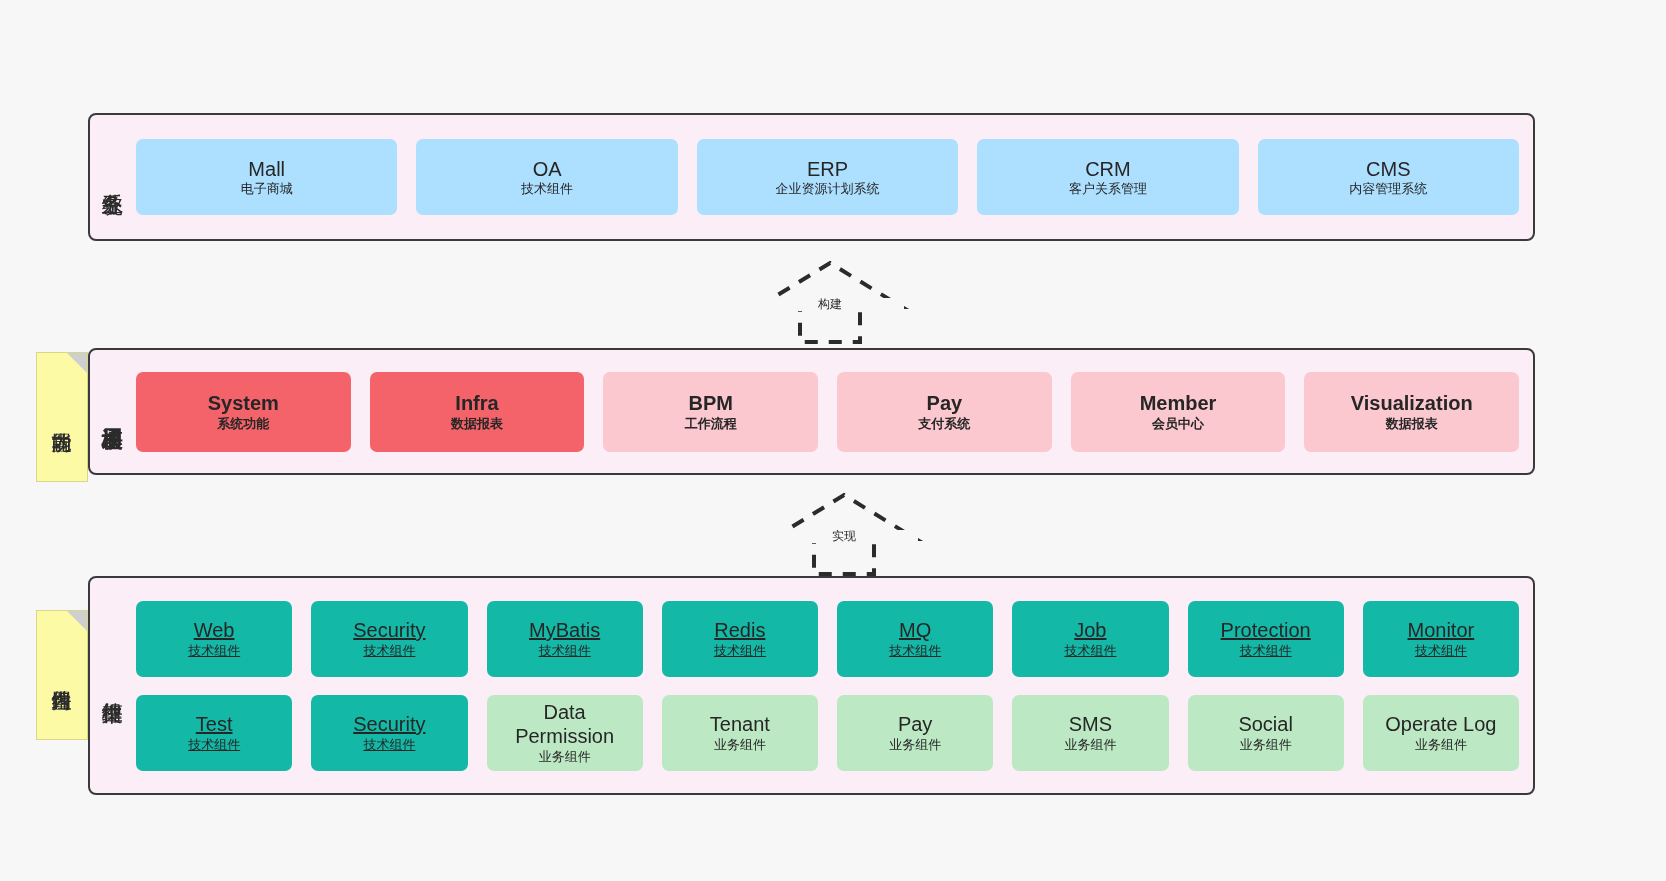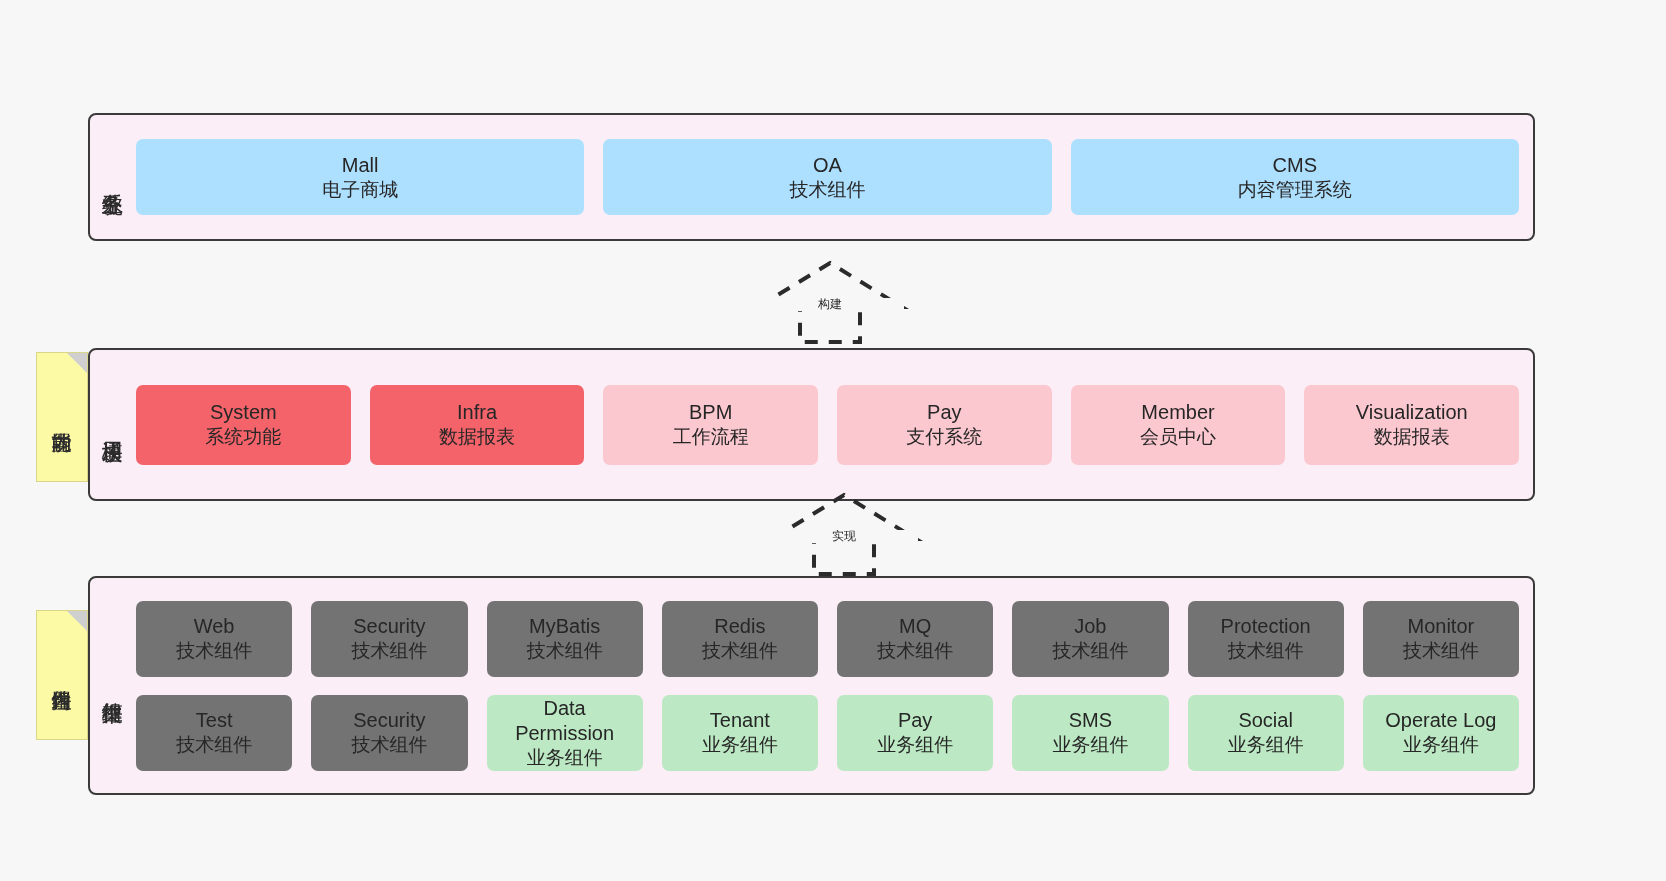--- a/index.html
+++ b/index.html
@@ -59,36 +59,36 @@
     display: flex;
     flex-direction: column;
     align-items: center;
     justify-content: center;
     text-align: center;
     line-height: 1.24;
     color: #262626;
     padding: 4px 6px;
   }
   .cell .ttl { font-size: 20px; }
-  .cell .sub { font-size: 19px; }
+  .cell .sub { font-size: 13px; }
 
   
   #layer-business { left: 88px; top: 113px; width: 1447px; height: 128px; }
   #layer-business .cell { height: 76px; background: #addfff; }
 
   
-  #layer-modules { left: 88px; top: 348px; width: 1447px; height: 153px; }
+  #layer-modules { left: 88px; top: 348px; width: 1447px; height: 127px; font-weight: bold; }
   #layer-modules .cell { height: 80px; }
   .m-strong { background: #f4636a; }
   .m-soft   { background: #fcc8d0; }
 
   
   #layer-framework { left: 88px; top: 576px; width: 1447px; height: 219px; }
   #layer-framework .cell { height: 76px; }
-  .f-tech { background: #737373; }
+  .f-tech { background: #14b8a6; text-decoration: underline; }
   .f-biz  { background: #bce9c4; }
 
   
   .note {
     position: absolute;
     width: 52px;
     background: #fdfaa6;
     border: 1px solid #d9d68c;
     display: flex;
     align-items: center;
@@ -148,20 +148,28 @@
       <div class="row">
         <div class="cell">
           <span class="ttl">Mall</span>
           <span class="sub">电子商城</span>
         </div>
         <div class="cell">
           <span class="ttl">OA</span>
           <span class="sub">技术组件</span>
         </div>
         <div class="cell">
+          <span class="ttl">ERP</span>
+          <span class="sub">企业资源计划系统</span>
+        </div>
+        <div class="cell">
+          <span class="ttl">CRM</span>
+          <span class="sub">客户关系管理</span>
+        </div>
+        <div class="cell">
           <span class="ttl">CMS</span>
           <span class="sub">内容管理系统</span>
         </div>
       </div>
     </div>
   </div>
 
   <div class="uparrow" id="arrow-build">
     <svg width="148" height="84" viewBox="0 0 148 84">
       <path d="M 2 47 L 74 3 L 146 47 L 104 47 L 104 82 L 44 82 L 44 47 Z" fill="none" stroke="#2b2b2b" stroke-width="4" stroke-dasharray="13 11" stroke-linejoin="miter"></path>

